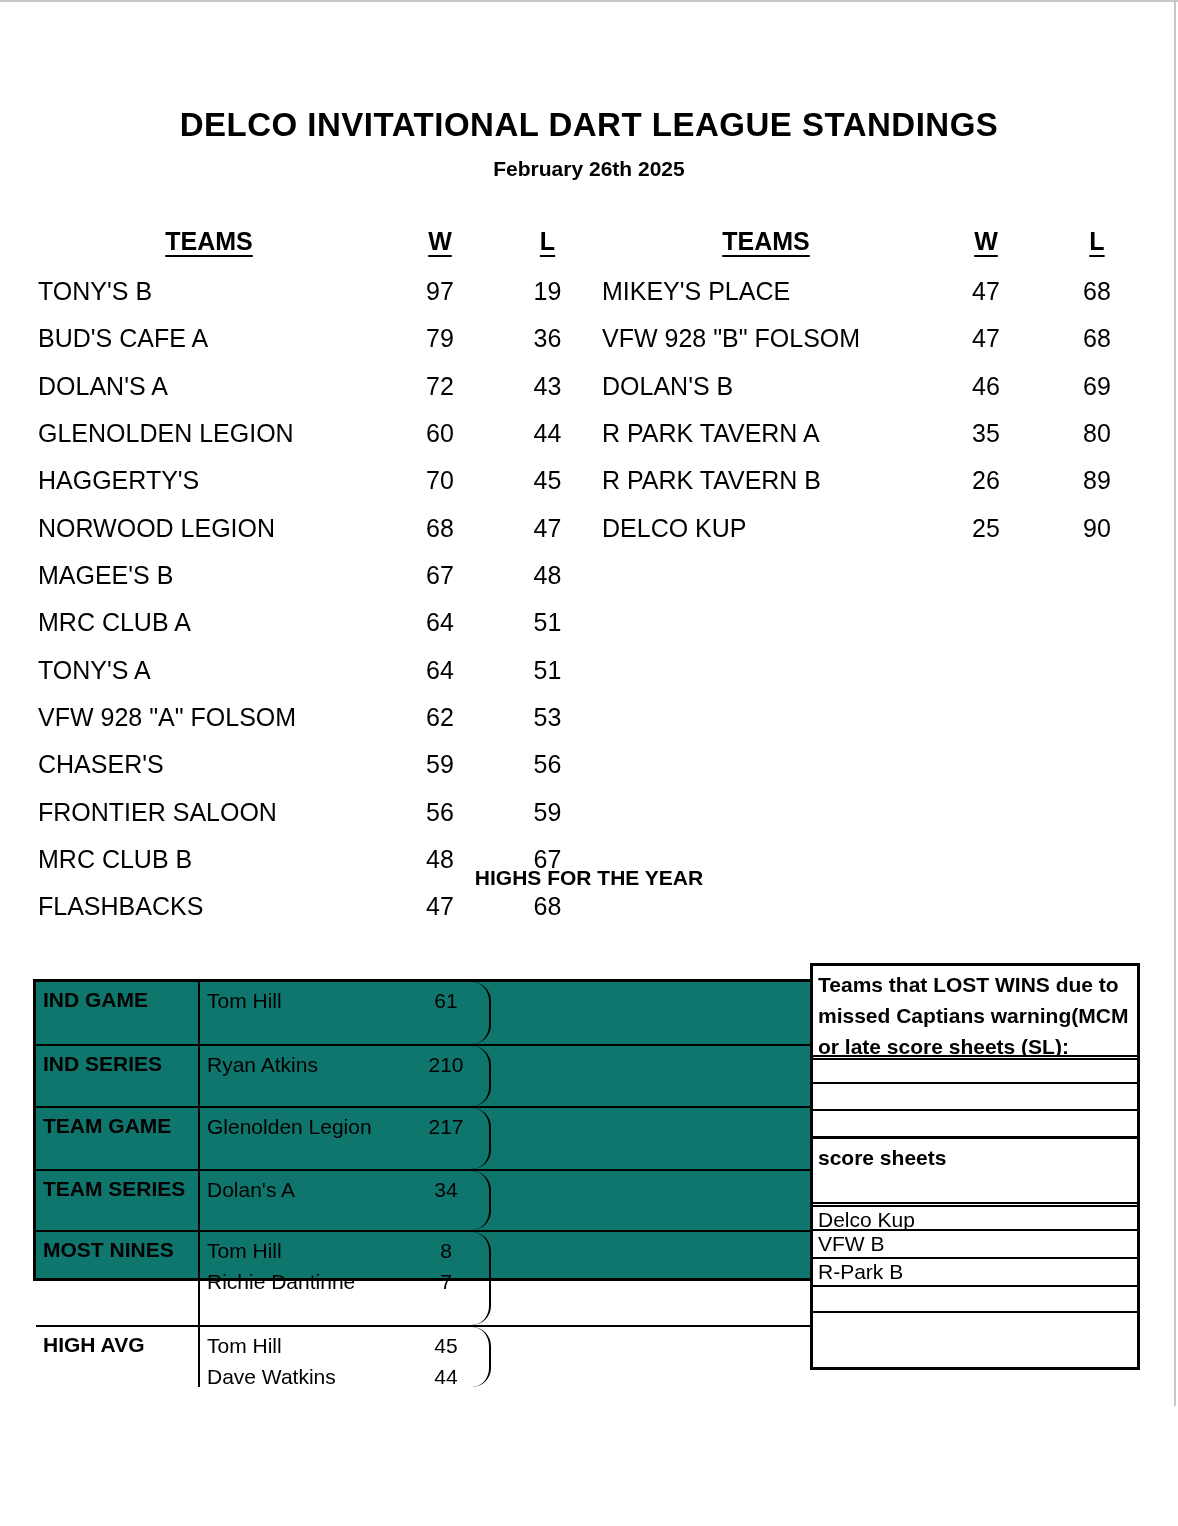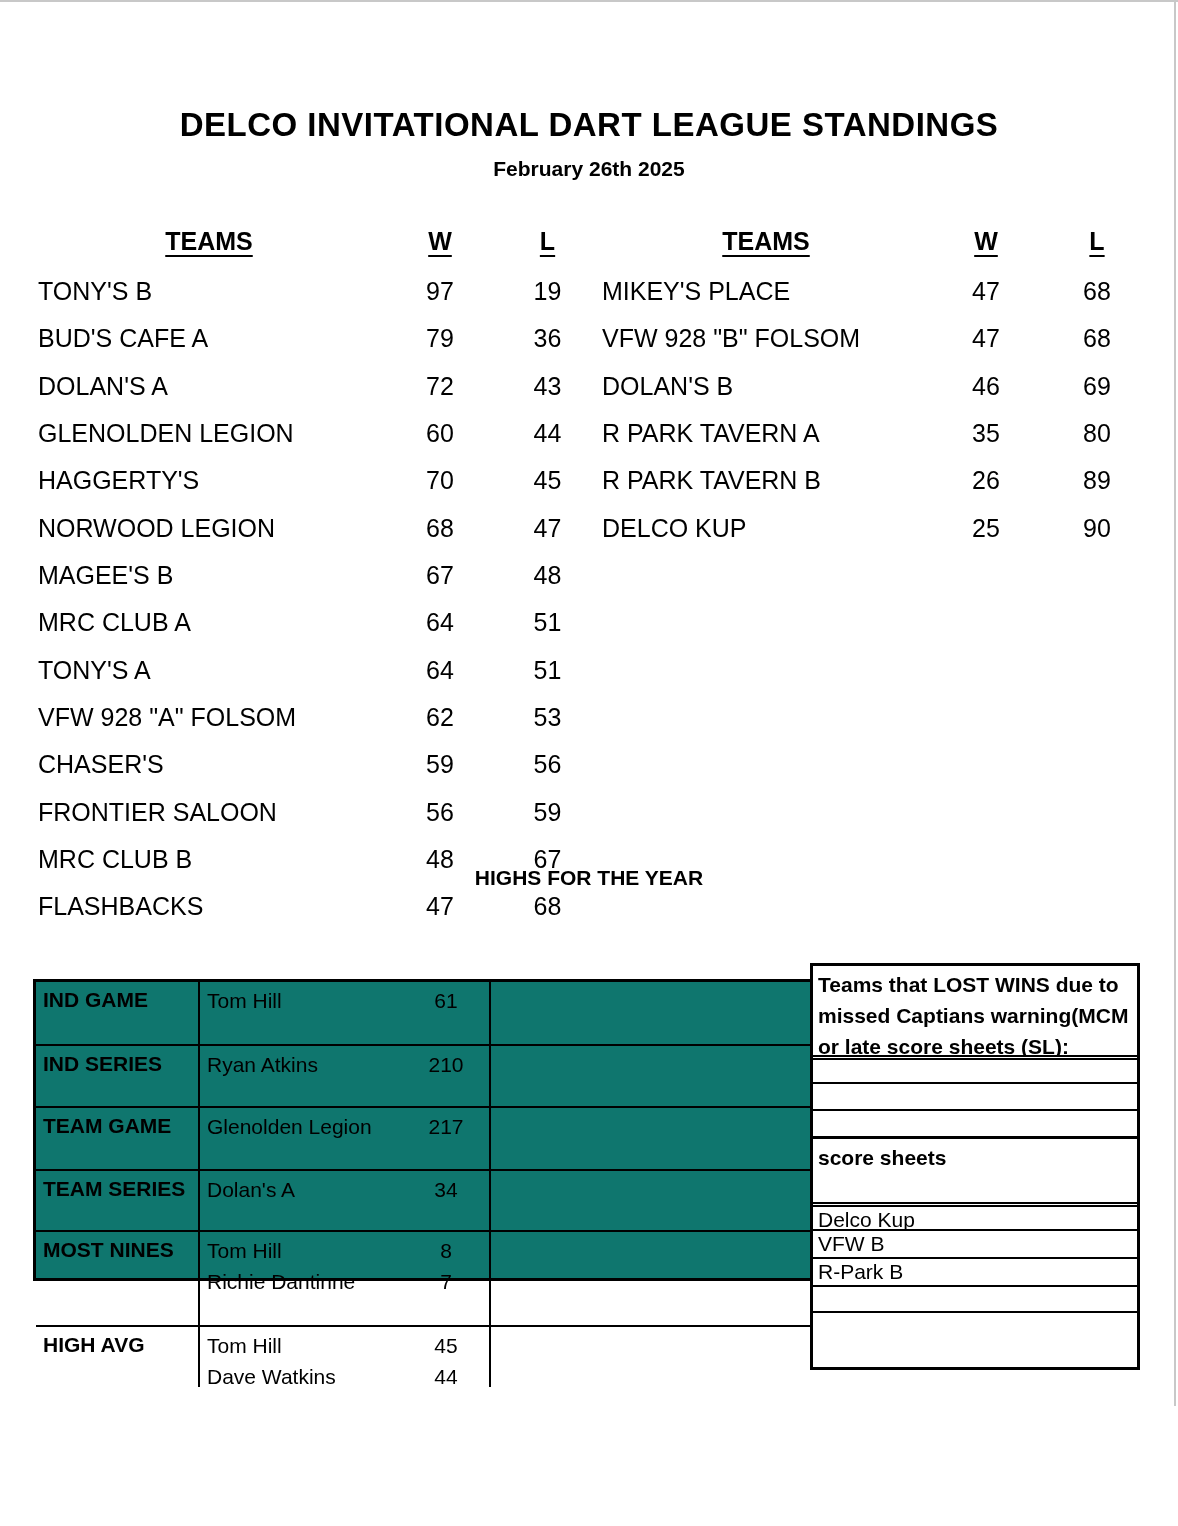--- a/index.html
+++ b/index.html
@@ -45,21 +45,21 @@
   .highs-table {
     position:absolute; left:33px; top:963px; width:777px; height:302px;
     border:3px solid #000; border-right:none; background:#0f766e;margin-top:16px;
   }
   .h-row { display:flex; width:100%; }
   .h-row + .h-row { border-top:2px solid #000; }
   .h-cat {
     width:164px; border-right:2px solid #000;
     font-size:21px; font-weight:700; padding:5px 0 0 7px; line-height:26px;
   }
-  .h-mid { width:291px; border-right:2px solid #000; padding-top:3px; }
+  .h-mid { width:291px; border-right:2px solid #000; padding-top:3px;border-radius:19px; }
   .h-entry { display:flex; line-height:31px; font-size:21px; }
   .h-name { flex:1; padding-left:7px; white-space:nowrap; overflow:hidden; }
   .h-val  { width:70px; margin-right:8px; text-align:center; }
   .h-blank { flex:1; }
 
   
   .notes-box {
     position:absolute; left:810px; top:963px; width:330px; height:407px;
     border:3px solid #000; background:#fff; display:flex; flex-direction:column;
   }

